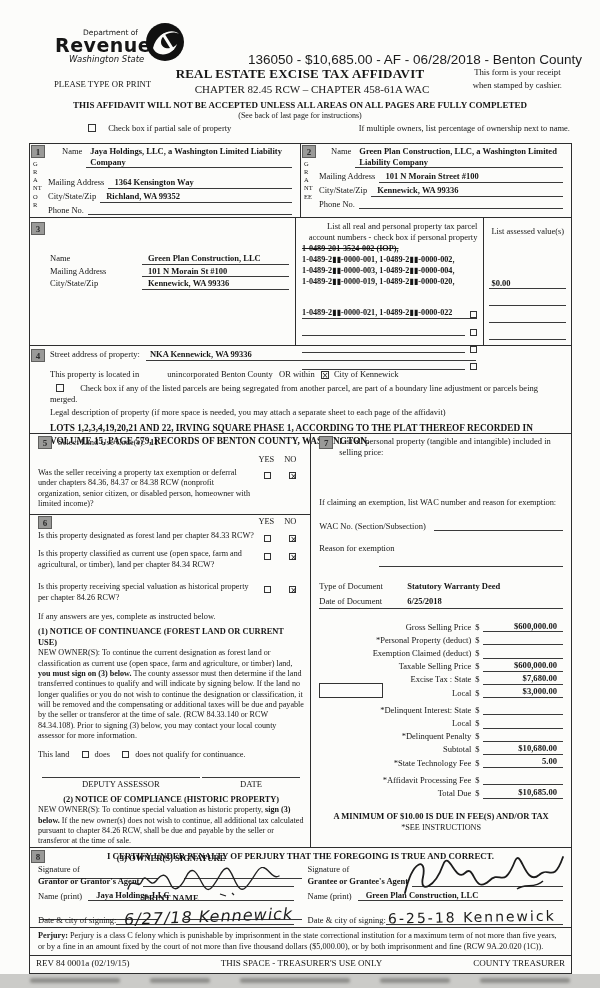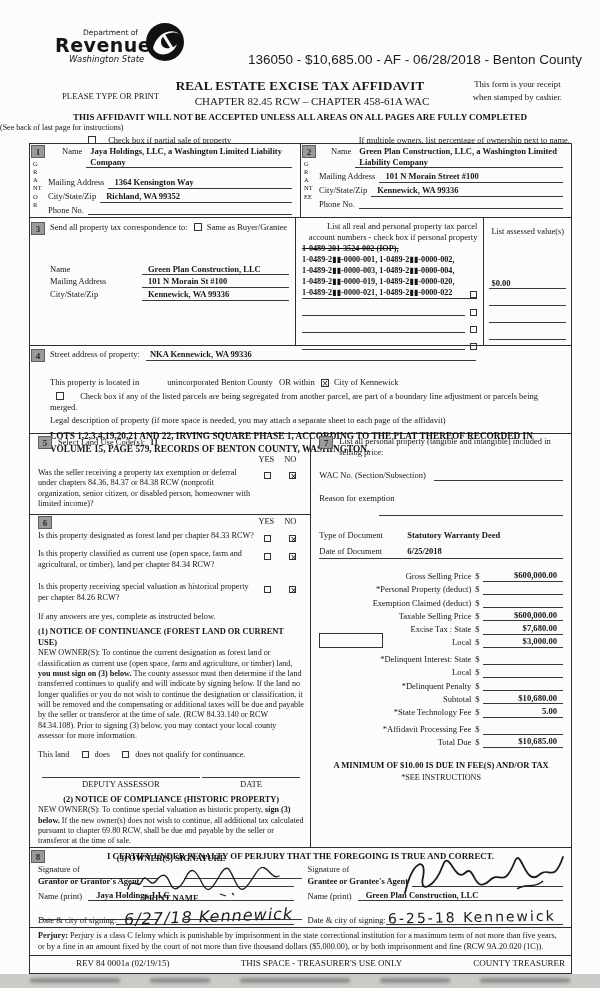--- a/index.html
+++ b/index.html
@@ -7,34 +7,34 @@
   .page {
     position:relative; width:600px; height:988px; margin:0 auto;
     background:#fcfcfa; color:#161616; overflow:hidden;
     font-family:"Liberation Serif","DejaVu Serif",serif; font-size:8.5px; line-height:1.25;
   }
   .b { font-weight:bold; }
   .u { border-bottom:1px solid #3a3a3a; }
   .center { text-align:center; }
 
   
-  .hdr { position:relative; height:118px; padding-top:20px; }
+  .hdr { position:relative; height:118px; padding-top:8px; }
   .logo { position:absolute; left:55px; top:28px; width:150px; }
   .logo-dept { font-family:"DejaVu Sans",sans-serif; font-size:7.5px; margin-left:28px; }
   .logo-name { font-family:"DejaVu Sans",sans-serif; font-weight:bold; font-size:19px; letter-spacing:0.5px; line-height:0.9; }
   .logo-state { font-family:"DejaVu Sans",sans-serif; font-style:italic; font-size:8.5px; margin-left:14px; }
   .logo-mark { position:absolute; left:88px; top:-8px; }
   .stamp { position:absolute; right:18px; top:52px; font-family:"Liberation Sans","DejaVu Sans",sans-serif; font-size:13.5px; color:#1b1b1b; }
   .title-row { position:relative; margin-top:58px; }
-  .type-print { position:absolute; left:62px; top:13px; font-size:8.7px; }
+  .type-print { position:absolute; left:54px; top:13px; font-size:8.7px; }
   .main-title { text-align:center; font-weight:bold; font-size:13px; letter-spacing:0.2px; }
   .sub-title { text-align:center; font-size:11px; margin-top:1px;margin-left:24px; }
   .receipt-note { position:absolute; right:38px; top:0px; font-size:8.7px; text-align:center; line-height:1.5; }
   .warn { text-align:center; font-weight:bold; font-size:9px; margin-top:3px; }
-  .see-back { text-align:left; font-size:8px; }
+  .see-back { text-align:center; font-size:8px; }
   .pre-box-row { position:relative; height:13px; margin-top:2px; font-size:8.5px; }
   .partial { position:absolute; left:88px; top:0; }
   .multi { position:absolute; right:30px; top:0; }
 
   
   .cb { display:inline-block; width:8px; height:8px; border:1px solid #333; vertical-align:-1px;
         font-size:8px; line-height:7px; text-align:center; font-family:"DejaVu Sans",sans-serif; }
   .cb.sm { width:7px; height:7px; }
 
   
@@ -64,33 +64,33 @@
   .s3-row { display:flex; height:128px; border-bottom:1px solid #2e2e2e; }
   .s3-left { width:49%; position:relative; padding:4px 6px 0 20px; }
   .s3-left .badge { position:absolute; left:1px; top:4px; }
   .s3-mid { width:35%; border-left:1px solid #2e2e2e; border-right:1px solid #2e2e2e; padding:3px 6px 0 6px; }
   .s3-right { width:16%; padding:3px 5px 0 5px; }
   .s3-fields { margin-top:31px; }
   .s3-fields .pf-line { margin-top:1px; }
   .parcels { font-weight:bold; font-size:8.2px; line-height:1.32; margin-top:2px; }
   .parcels .struck { text-decoration:line-through; }
   .parcel-last { display:flex; align-items:flex-end; }
-  .parcel-last span:first-child { flex:1; }
+  .parcel-last span:first-child { flex:1;margin-top:20px; }
   .blank-cb-row { display:flex; align-items:flex-end; height:17px; }
   .blank-cb-row .u { flex:1; margin-right:5px; height:12px; }
   .assessed-hdr { text-align:center; margin-top:6px; font-size:8.4px; }
   .assessed-val { font-weight:bold; border-bottom:1px solid #3a3a3a; margin-top:40px; padding-left:2px; }
   .assessed-blank { border-bottom:1px solid #3a3a3a; height:17px; }
 
   
   .s4 { position:relative; height:88px; border-bottom:1px solid #2e2e2e; padding:3px 8px 0 20px; }
   .s4 .badge { position:absolute; left:1px; top:3px; }
   .s4-street { display:flex; }
   .s4-street .val { font-weight:bold; border-bottom:1px solid #3a3a3a; margin-left:6px; flex:1; max-width:330px; padding-left:4px; }
-  .s4-loc { margin-top:16px; }
+  .s4-loc { margin-top:8px; }
   .s4-loc .gap { display:inline-block; width:26px; }
   .s4-seg { margin-top:4px; }
   .s4-seg .cb { margin:0 14px 0 6px; }
   .s4-legal-lab { margin-top:2px; }
   .legal { font-weight:bold; font-size:9.3px; margin-top:5px; line-height:1.35; }
 
   
   .twocol { display:flex; height:414px; border-bottom:1px solid #2e2e2e; }
   .col-l { width:52%; border-right:1px solid #2e2e2e; position:relative; padding:2px 6px 0 8px; }
   .col-r { width:48%; position:relative; padding:2px 8px 0 8px; }
@@ -163,21 +163,21 @@
   .date-row .u { flex:1; position:relative; height:20px; }
   .hand { font-family:"DejaVu Sans",sans-serif; color:#1d1d1d; white-space:nowrap; }
   .hand-grantor-date { position:absolute; left:8px; bottom:-3px; font-size:16px; font-style:italic; transform:rotate(-2deg); letter-spacing:1px; }
   .hand-grantee-date { position:absolute; left:2px; bottom:-2px; font-size:14px; letter-spacing:2px; transform:rotate(-1deg); }
   .sig-svg { position:absolute; pointer-events:none; }
   .sig-svg.grantor { left:86px; top:-8px; }
   .sig-svg.grantee { right:-4px; top:-26px; }
 
   
   .perjury { border-bottom:1px solid #2e2e2e; padding:2px 8px 3px 8px; font-size:8.2px; line-height:1.35; }
-  .footer { display:flex; justify-content:space-between; padding:2px 6px 3px 6px; font-size:9px;margin-left:40px; }
+  .footer { display:flex; justify-content:space-between; padding:2px 6px 3px 6px; font-size:9px; }
 
   
   .scan-band { position:absolute; left:0; right:0; bottom:0; height:14px; background:#cbcbc8; overflow:hidden; }
   .scan-band .smudge { position:absolute; top:4px; height:5px; background:#8f8f8c; filter:blur(1.5px); border-radius:2px; }
 </style>
 </head>
 <body>
 
 <div class="page">
 
@@ -264,25 +264,20 @@
             <span class="lab">Phone No.</span>
             <span class="val"></span>
           </div>
         </div>
       </div>
     </div>
 
     <div class="s3-row">
       <div class="s3-left">
         <span class="badge">3</span>
-        <div>
-          <span>Send all property tax correspondence to:</span>
-          <span class="cb" style="margin-left:4px;"></span>
-          <span style="margin-left:3px;">Same as Buyer/Grantee</span>
-        </div>
         <div class="s3-fields">
           <div class="pf-line">
             <span class="lab" style="width:88px;">Name</span>
             <span class="val">Green Plan Construction, LLC</span>
           </div>
           <div class="pf-line">
             <span class="lab" style="width:88px;">Mailing Address</span>
             <span class="val">101 N Morain St #100</span>
           </div>
           <div class="pf-line">
@@ -407,38 +402,39 @@
           <div class="assessor-cell ac1">
             <div class="line"></div>
             <div>DEPUTY ASSESSOR</div>
           </div>
           <div class="assessor-cell ac2">
             <div class="line"></div>
             <div>DATE</div>
           </div>
         </div>
         <div class="notice-title center">(2) NOTICE OF COMPLIANCE (HISTORIC PROPERTY)</div>
-        <div class="notice-body"><span>NEW OWNER(S): To continue special valuation as historic property, </span><span class="b">sign (3) below.</span><span> If the new owner(s) does not wish to continue, all additional tax calculated pursuant to chapter 69.80 RCW, shall be due and payable by the seller or transferor at the time of sale.</span></div>
+        <div class="notice-body"><span>NEW OWNER(S): To continue special valuation as historic property, </span><span class="b">sign (3) below.</span><span> If the new owner(s) does not wish to continue, all additional tax calculated pursuant to chapter 84.26 RCW, shall be due and payable by the seller or transferor at the time of sale.</span></div>
         <div class="sig3-title">(3) OWNER(S) SIGNATURE</div>
         <div class="pair-lines">
           <div class="ln"></div>
           <div class="ln"></div>
         </div>
         <div class="print-name">PRINT NAME</div>
         <div class="pair-lines">
           <div class="ln"></div>
           <div class="ln"></div>
         </div>
       </div>
 
       <div class="col-r">
         <div class="s7-head">
           <span class="badge">7</span>
           <span class="lab">List all personal property (tangible and intangible) included in selling price:</span>
         </div>
+        <div class="exempt-hdr">If claiming an exemption, list WAC number and reason for exemption:</div>
         <div class="wac-row">
           <span>WAC No. (Section/Subsection)</span>
           <span class="u"></span>
         </div>
         <div class="reason-row">Reason for exemption</div>
         <div class="reason-line"></div>
         <div class="doc-row">
           <span class="lab">Type of Document</span>
           <span class="val">Statutory Warranty Deed</span>
         </div>

